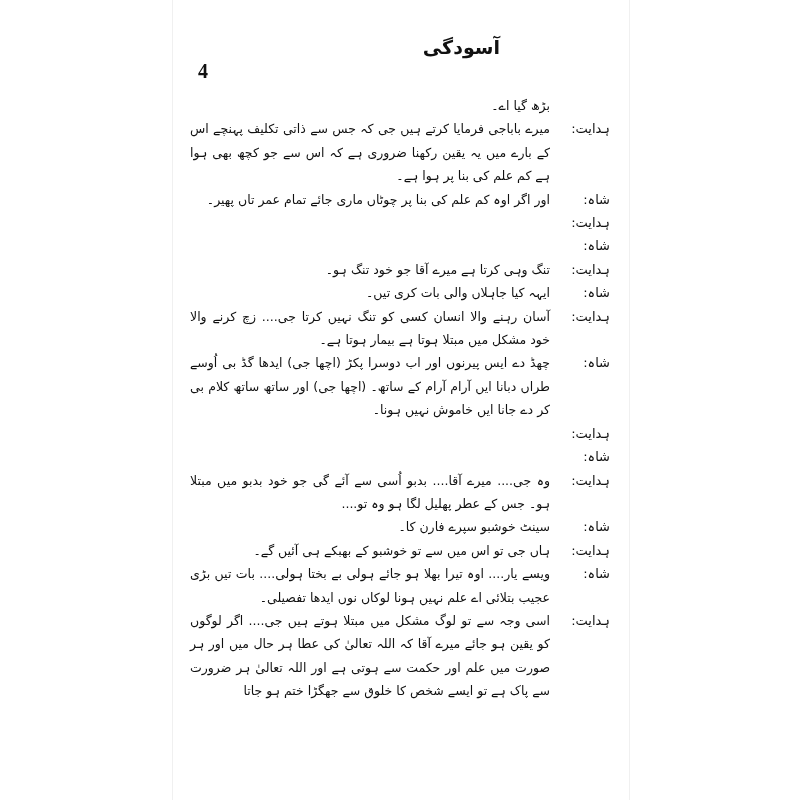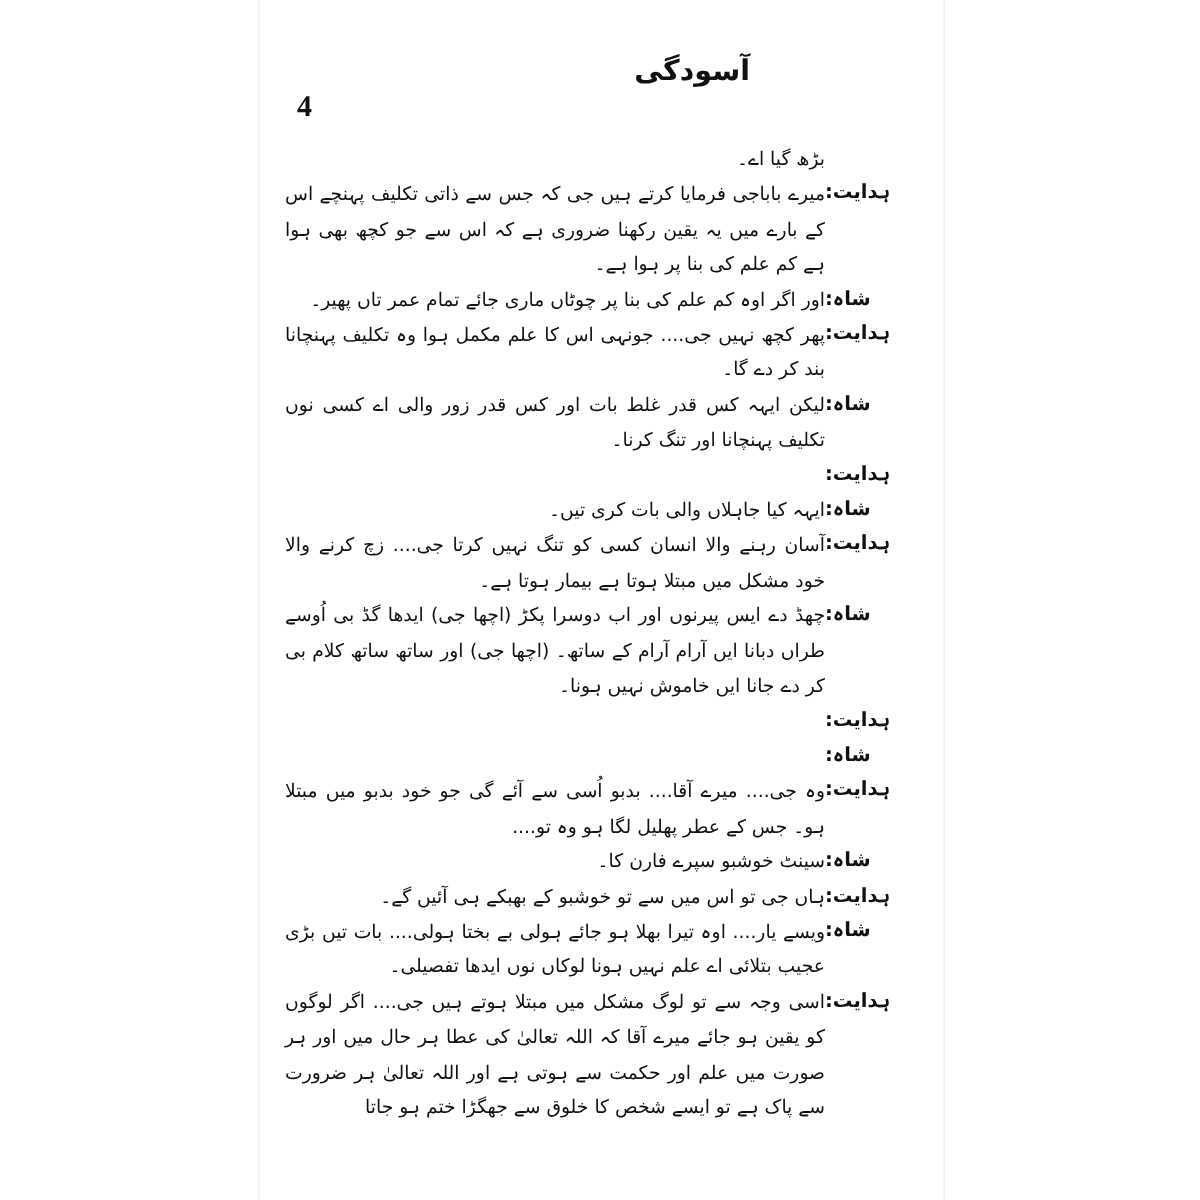--- a/index.html
+++ b/index.html
@@ -53,22 +53,22 @@
       font-size: 12.5px;
       line-height: 23.4px;
     }
     .entry {
       display: flex;
       flex-direction: row;
       align-items: flex-start;
     }
     .speaker {
       flex: 0 0 60px;
-      text-align: left;
-      font-weight: bold;
+      text-align: right;
+      font-weight: normal;
       font-size: 13px;
       white-space: nowrap;
     }
     .speech {
       flex: 1 1 auto;
       text-align: justify;
       text-align-last: right;
     }
     .entry.continuation .speech {
       padding-right: 0;
@@ -90,28 +90,27 @@
   <div class="entry">
     <span class="speaker">ہدایت:</span>
     <span class="speech">میرے باباجی فرمایا کرتے ہیں جی کہ جس سے ذاتی تکلیف پہنچے اس کے بارے میں یہ یقین رکھنا ضروری ہے کہ اس سے جو کچھ بھی ہوا ہے کم علم کی بنا پر ہوا ہے۔</span>
   </div>
   <div class="entry">
     <span class="speaker">شاہ:</span>
     <span class="speech">اور اگر اوہ کم علم کی بنا پر چوٹاں ماری جائے تمام عمر تاں پھیر۔</span>
   </div>
   <div class="entry">
     <span class="speaker">ہدایت:</span>
-    <span class="speech">پھر کچھ نہیں جی.... جونہی اس کا علم مکمل ہوا وہ تکلیف پہنچانا بند کر دے گا۔</span>
   </div>
   <div class="entry">
     <span class="speaker">شاہ:</span>
-    <span class="speech">لیکن ایہہ کس قدر غلط بات اور کس قدر زور والی اے کسی نوں تکلیف پہنچانا اور تنگ کرنا۔</span>
   </div>
   <div class="entry">
     <span class="speaker">ہدایت:</span>
+    <span class="speech">تنگ وہی کرتا ہے میرے آقا جو خود تنگ ہو۔</span>
   </div>
   <div class="entry">
     <span class="speaker">شاہ:</span>
     <span class="speech">ایہہ کیا جاہلاں والی بات کری تیں۔</span>
   </div>
   <div class="entry">
     <span class="speaker">ہدایت:</span>
     <span class="speech">آسان رہنے والا انسان کسی کو تنگ نہیں کرتا جی.... زچ کرنے والا خود مشکل میں مبتلا ہوتا ہے بیمار ہوتا ہے۔</span>
   </div>
   <div class="entry">

